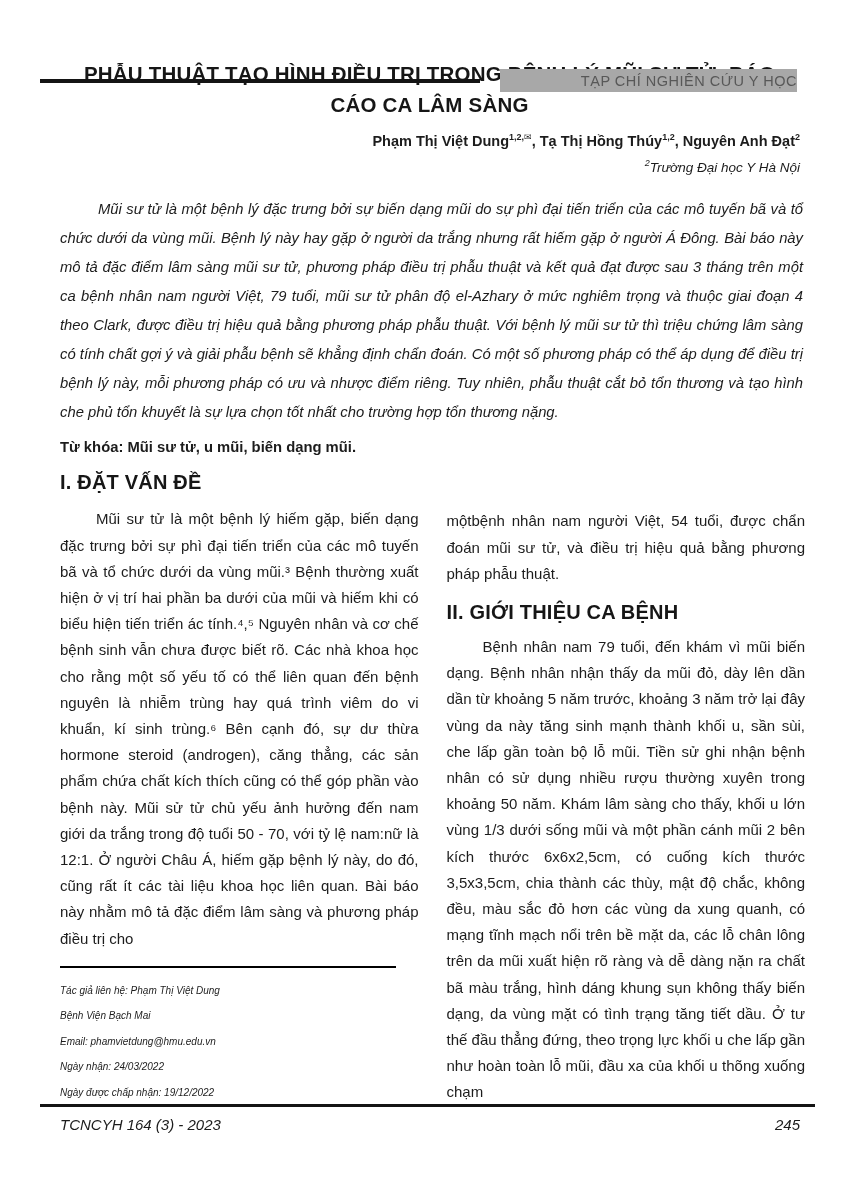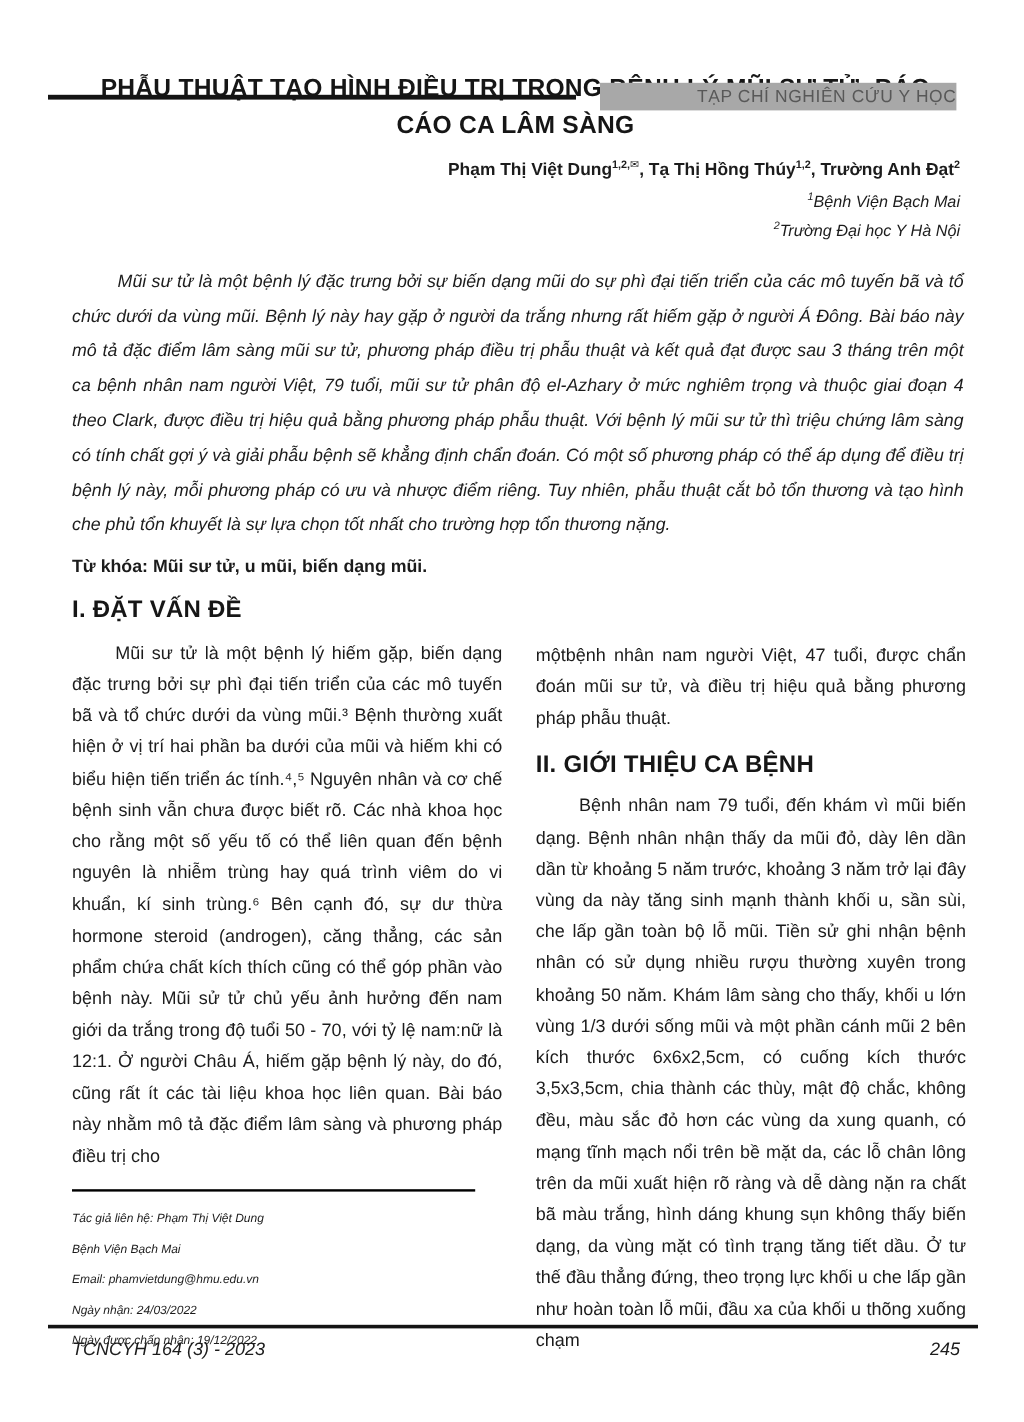--- a/index.html
+++ b/index.html
@@ -153,25 +153,24 @@
 <div class="page">
 
   <div class="header-rule"></div>
   <div class="journal-banner">
     <span>TẠP CHÍ NGHIÊN CỨU Y HỌC</span>
   </div>
 
   <h1 class="title">PHẪU THUẬT TẠO HÌNH ĐIỀU TRỊ TRONG BỆNH LÝ MŨI SƯ TỬ: BÁO CÁO CA LÂM SÀNG</h1>
 
   <div class="authors">
-    <span><span>Phạm Thị Việt Dung</span><sup>1,2,✉</sup></span><span><span>, Tạ Thị Hồng Thúy</span><sup>1,2</sup></span><span><span>, Trường Anh Đạt</span><sup>2</sup></span>
+    <span><span>Phạm Thị Việt Dung</span><sup>1,2,✉</sup></span><span><span>, Tạ Thị Hồng Thúy</span><sup>1,2</sup></span><span><span>, Nguyên Anh Đạt</span><sup>2</sup></span>
   </div>
 
   <div class="affiliations">
-    <div><sup>1</sup><span>Bệnh Viện Bạch Mai</span></div>
     <div><sup>2</sup><span>Trường Đại học Y Hà Nội</span></div>
   </div>
 
   <p class="abstract">Mũi sư tử là một bệnh lý đặc trưng bởi sự biến dạng mũi do sự phì đại tiến triển của các mô tuyến bã và tổ chức dưới da vùng mũi. Bệnh lý này hay gặp ở người da trắng nhưng rất hiếm gặp ở người Á Đông. Bài báo này mô tả đặc điểm lâm sàng mũi sư tử, phương pháp điều trị phẫu thuật và kết quả đạt được sau 3 tháng trên một ca bệnh nhân nam người Việt, 79 tuổi, mũi sư tử phân độ el-Azhary ở mức nghiêm trọng và thuộc giai đoạn 4 theo Clark, được điều trị hiệu quả bằng phương pháp phẫu thuật. Với bệnh lý mũi sư tử thì triệu chứng lâm sàng có tính chất gợi ý và giải phẫu bệnh sẽ khẳng định chẩn đoán. Có một số phương pháp có thể áp dụng để điều trị bệnh lý này, mỗi phương pháp có ưu và nhược điểm riêng. Tuy nhiên, phẫu thuật cắt bỏ tổn thương và tạo hình che phủ tổn khuyết là sự lựa chọn tốt nhất cho trường hợp tổn thương nặng.</p>
 
   <p class="keywords">Từ khóa: Mũi sư tử, u mũi, biến dạng mũi.</p>
 
   <h2 class="sec-heading sec1">I. ĐẶT VẤN ĐỀ</h2>
 
   <div class="columns">
@@ -179,21 +178,21 @@
       <p class="body-text indent">Mũi sư tử là một bệnh lý hiếm gặp, biến dạng đặc trưng bởi sự phì đại tiến triển của các mô tuyến bã và tổ chức dưới da vùng mũi.³ Bệnh thường xuất hiện ở vị trí hai phần ba dưới của mũi và hiếm khi có biểu hiện tiến triển ác tính.⁴,⁵ Nguyên nhân và cơ chế bệnh sinh vẫn chưa được biết rõ. Các nhà khoa học cho rằng một số yếu tố có thể liên quan đến bệnh nguyên là nhiễm trùng hay quá trình viêm do vi khuẩn, kí sinh trùng.⁶ Bên cạnh đó, sự dư thừa hormone steroid (androgen), căng thẳng, các sản phẩm chứa chất kích thích cũng có thể góp phần vào bệnh này. Mũi sử tử chủ yếu ảnh hưởng đến nam giới da trắng trong độ tuổi 50 - 70, với tỷ lệ nam:nữ là 12:1. Ở người Châu Á, hiếm gặp bệnh lý này, do đó, cũng rất ít các tài liệu khoa học liên quan. Bài báo này nhằm mô tả đặc điểm lâm sàng và phương pháp điều trị cho</p>
       <div class="footnote">
         <p>Tác giả liên hệ: Phạm Thị Việt Dung</p>
         <p>Bệnh Viện Bạch Mai</p>
         <p>Email: phamvietdung@hmu.edu.vn</p>
         <p>Ngày nhận: 24/03/2022</p>
         <p>Ngày được chấp nhận: 19/12/2022</p>
       </div>
     </div>
     <div class="col">
-      <p class="body-text cont-top">mộtbệnh nhân nam người Việt, 47 tuổi, được chẩn đoán mũi sư tử, và điều trị hiệu quả bằng phương pháp phẫu thuật.</p>
+      <p class="body-text cont-top">mộtbệnh nhân nam người Việt, 54 tuổi, được chẩn đoán mũi sư tử, và điều trị hiệu quả bằng phương pháp phẫu thuật.</p>
       <h2 class="sec-heading sec2">II. GIỚI THIỆU CA BỆNH</h2>
       <p class="body-text indent">Bệnh nhân nam 79 tuổi, đến khám vì mũi biến dạng. Bệnh nhân nhận thấy da mũi đỏ, dày lên dần dần từ khoảng 5 năm trước, khoảng 3 năm trở lại đây vùng da này tăng sinh mạnh thành khối u, sần sùi, che lấp gần toàn bộ lỗ mũi. Tiền sử ghi nhận bệnh nhân có sử dụng nhiều rượu thường xuyên trong khoảng 50 năm. Khám lâm sàng cho thấy, khối u lớn vùng 1/3 dưới sống mũi và một phần cánh mũi 2 bên kích thước 6x6x2,5cm, có cuống kích thước 3,5x3,5cm, chia thành các thùy, mật độ chắc, không đều, màu sắc đỏ hơn các vùng da xung quanh, có mạng tĩnh mạch nổi trên bề mặt da, các lỗ chân lông trên da mũi xuất hiện rõ ràng và dễ dàng nặn ra chất bã màu trắng, hình dáng khung sụn không thấy biến dạng, da vùng mặt có tình trạng tăng tiết dầu. Ở tư thế đầu thẳng đứng, theo trọng lực khối u che lấp gần như hoàn toàn lỗ mũi, đầu xa của khối u thõng xuống chạm</p>
     </div>
   </div>
 
   <div class="footer-rule"></div>
   <div class="footer-row">
     <span>TCNCYH 164 (3) - 2023</span>
     <span>245</span>
   </div>

